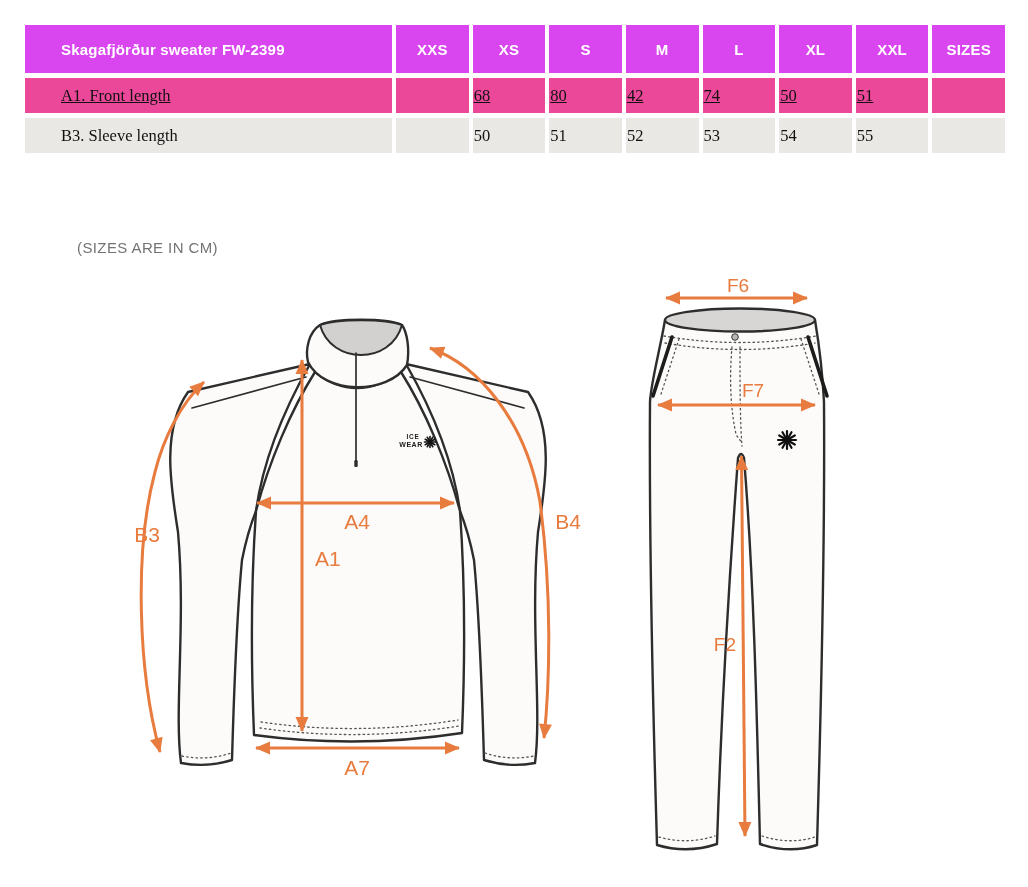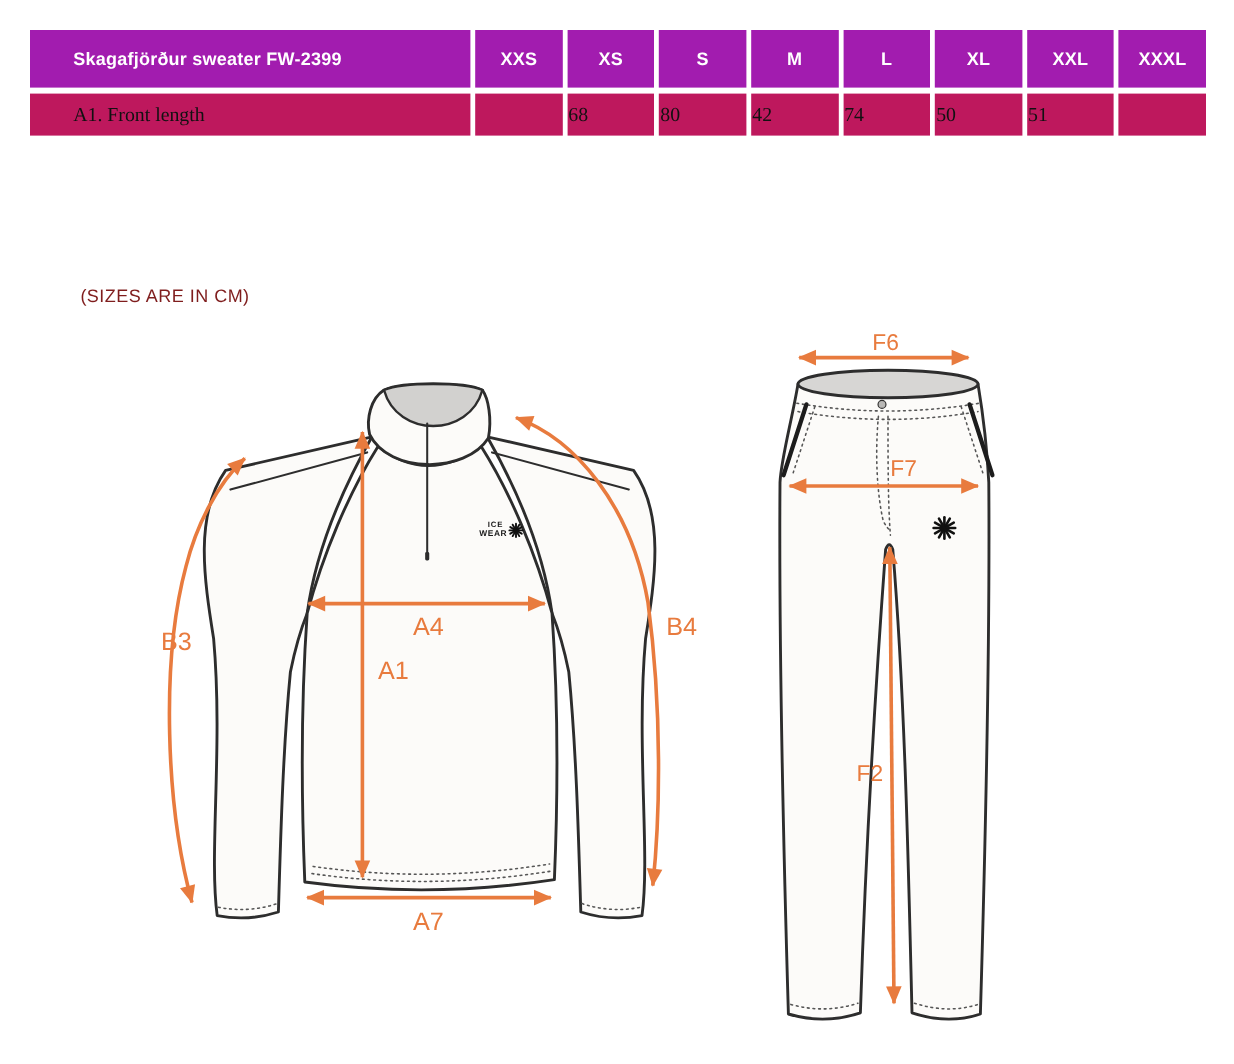--- a/index.html
+++ b/index.html
@@ -1,30 +1,30 @@
 <!DOCTYPE html>
 <html><head>
 <meta charset="utf-8">
 <style>
   html,body{margin:0;padding:0;background:#ffffff;}
   .page{position:relative;width:1028px;height:887px;background:#ffffff;overflow:hidden;
         font-family:"Liberation Sans",sans-serif;}
   
   table.size-chart{position:absolute;left:21px;top:20px;width:988px;
         border-collapse:separate;border-spacing:4px 5px;table-layout:fixed;}
-  table.size-chart th{background:#a21caf;color:#ffffff;font-size:15px;font-weight:bold;
+  table.size-chart th{background:#d946ef;color:#ffffff;font-size:15px;font-weight:bold;
         height:46px;letter-spacing:.2px;text-align:center;}
   table.size-chart th.title-cell{width:330px;text-align:left;padding-left:36px;font-size:15px;}
   table.size-chart td{height:33px;font-family:"Liberation Serif","DejaVu Serif",serif;
         font-size:16.5px;color:#111;text-align:left;}
   table.size-chart td.label-cell{text-align:left;padding-left:36px;}
-  tr.dark td{background:#be185d;}
+  tr.dark td{background:#ec4899;text-decoration:underline;}
   tr.light td{background:#e9e8e5;}
   
-  .sizes-note{position:absolute;left:67px;top:239px;color:#7f1d1d;font-size:15px;
+  .sizes-note{position:absolute;left:77px;top:239px;color:#737373;font-size:15px;
         letter-spacing:.4px;text-align:right;}
   
   svg{position:absolute;overflow:visible;}
   .garment{stroke:#2d2d2d;stroke-width:2.4;fill:#fcfbf9;stroke-linejoin:round;stroke-linecap:round;}
   .seam{stroke:#2d2d2d;stroke-width:1.7;fill:none;stroke-linecap:round;}
   .stitch{stroke:#555;stroke-width:1.3;fill:none;stroke-dasharray:1.5 3.2;stroke-linecap:round;}
   .arrow{stroke-width:3;fill:none;stroke-linecap:butt;}
   .mlabel{font-family:"Liberation Sans",sans-serif;font-size:21px;}
   .plabel{font-family:"Liberation Sans",sans-serif;font-size:19px;}
   .logo-txt{font-family:"Liberation Sans",sans-serif;font-weight:bold;fill:#1a1a1a;}
@@ -39,33 +39,44 @@
     <thead>
       <tr>
         <th class="title-cell">Skagafjörður sweater FW-2399</th>
         <th>XXS</th>
         <th>XS</th>
         <th>S</th>
         <th>M</th>
         <th>L</th>
         <th>XL</th>
         <th>XXL</th>
-        <th>XXXL</th>
+        <th>SIZES</th>
       </tr>
     </thead>
     <tbody>
       <tr class="dark">
         <td class="label-cell">A1. Front length</td>
         <td></td>
         <td>68</td>
         <td>80</td>
         <td>42</td>
         <td>74</td>
         <td>50</td>
         <td>51</td>
+        <td></td>
+      </tr>
+      <tr class="light">
+        <td class="label-cell">B3. Sleeve length</td>
+        <td></td>
+        <td>50</td>
+        <td>51</td>
+        <td>52</td>
+        <td>53</td>
+        <td>54</td>
+        <td>55</td>
         <td></td>
       </tr>
     </tbody>
   </table>
 
   <div class="sizes-note">(SIZES ARE IN CM)</div>
 
   <svg style="left:58px;top:292px;" width="560" height="510" viewBox="0 0 560 510">
     <defs>
       <marker id="ah" markerUnits="userSpaceOnUse" markerWidth="20" markerHeight="16" refX="15" refY="7" orient="auto-start-reverse">

